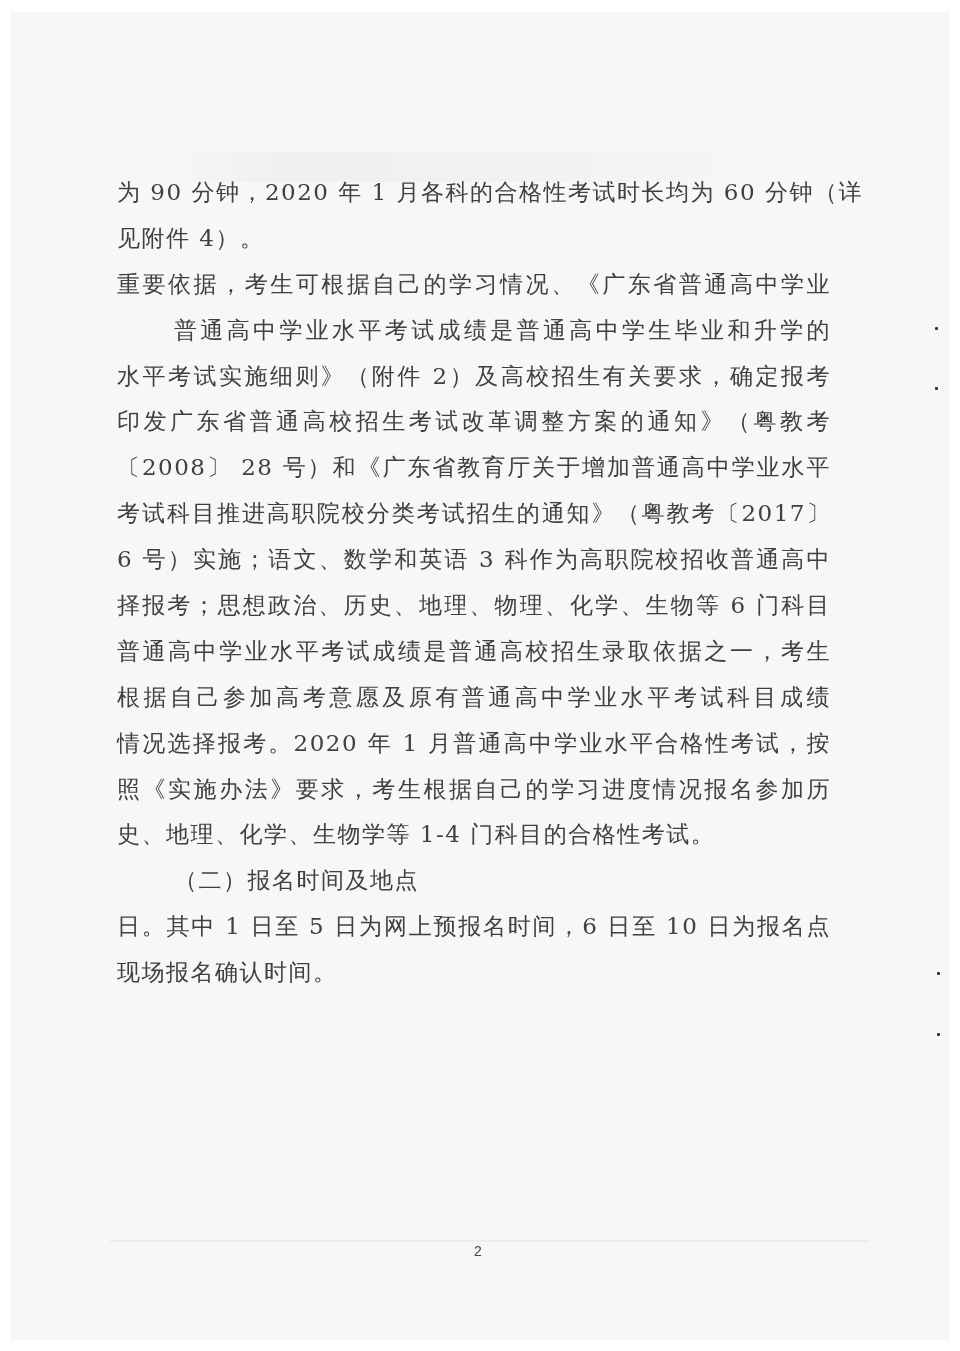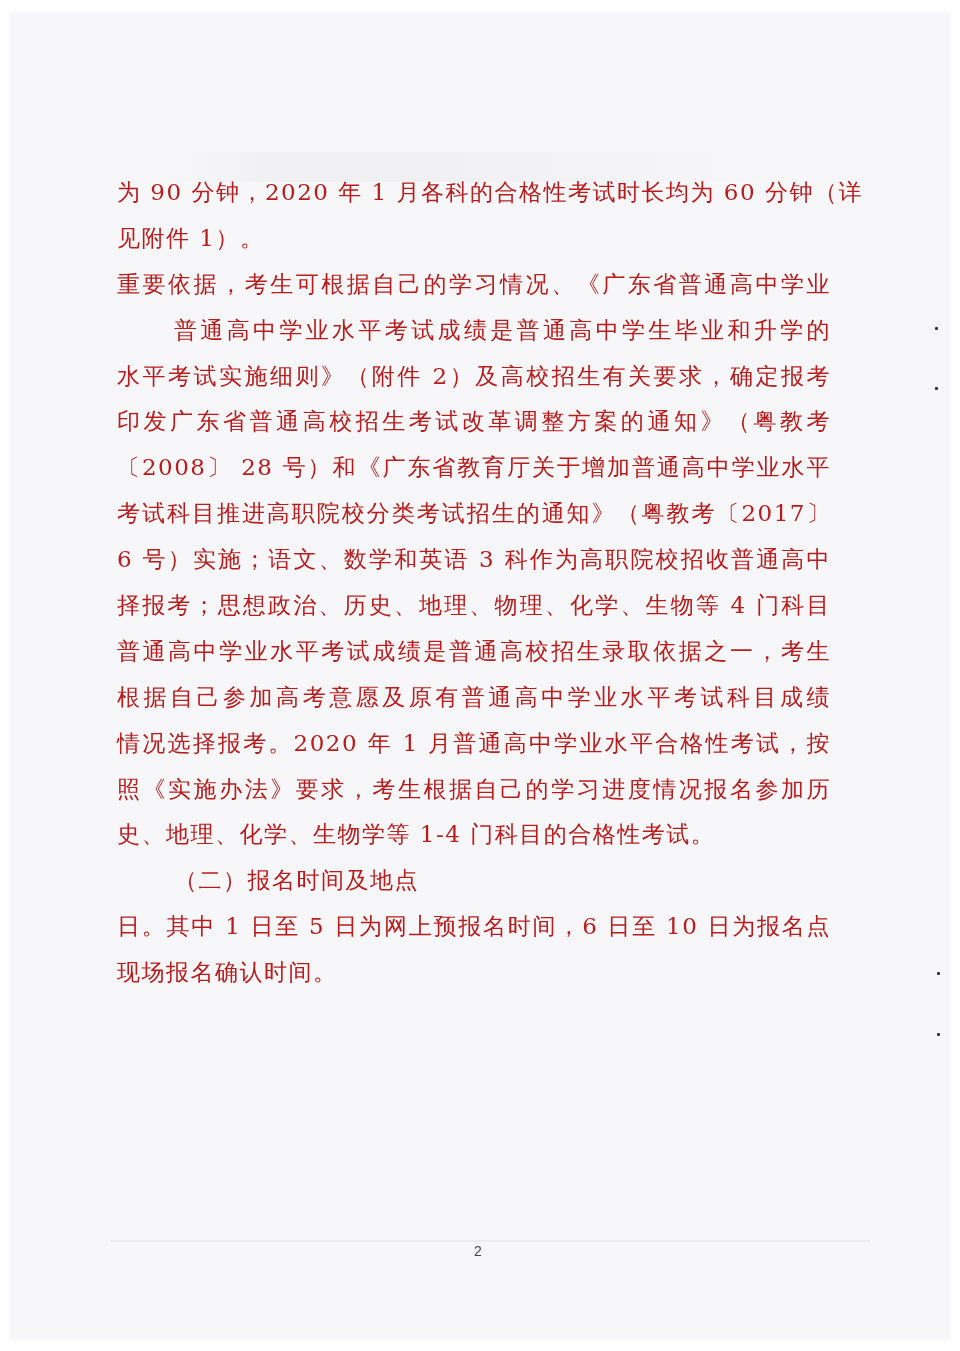--- a/index.html
+++ b/index.html
@@ -37,21 +37,21 @@
       height: 2px;
       background: rgba(120,120,130,0.08);
     }
     .text-body {
       position: absolute;
       left: 117px;
       top: 170px;
       width: 714px;
       font-family: "DejaVu Serif", "Liberation Serif", serif;
       font-size: 23px;
-      color: #b91c1c;
+      color: #404040;
     }
     .line {
       height: 45.9px;
       line-height: 45.9px;
       white-space: nowrap;
       text-align: justify;
       text-align-last: justify;
       letter-spacing: 1.5px;
     }
     .line.last {
@@ -82,30 +82,30 @@
 <body>
 
 <div class="page">
   <div class="bleed"></div>
   <div class="bleed2"></div>
 </div>
 
 <div class="text-body">
 
   <div class="line">为 90 分钟，2020 年 1 月各科的合格性考试时长均为 60 分钟（详</div>
-  <div class="line last">见附件 1）。</div>
+  <div class="line last">见附件 4）。</div>
 
   <div class="line">重要依据，考生可根据自己的学习情况、《广东省普通高中学业</div>
   <div class="line indent">普通高中学业水平考试成绩是普通高中学生毕业和升学的</div>
   <div class="line">水平考试实施细则》（附件 2）及高校招生有关要求，确定报考</div>
   <div class="line">印发广东省普通高校招生考试改革调整方案的通知》（粤教考</div>
   <div class="line">〔2008〕 28 号）和《广东省教育厅关于增加普通高中学业水平</div>
   <div class="line">考试科目推进高职院校分类考试招生的通知》（粤教考〔2017〕</div>
   <div class="line">6 号）实施；语文、数学和英语 3 科作为高职院校招收普通高中</div>
-  <div class="line">择报考；思想政治、历史、地理、物理、化学、生物等 4 门科目</div>
+  <div class="line">择报考；思想政治、历史、地理、物理、化学、生物等 6 门科目</div>
   <div class="line">普通高中学业水平考试成绩是普通高校招生录取依据之一，考生</div>
   <div class="line">根据自己参加高考意愿及原有普通高中学业水平考试科目成绩</div>
   <div class="line">情况选择报考。2020 年 1 月普通高中学业水平合格性考试，按</div>
   <div class="line">照《实施办法》要求，考生根据自己的学习进度情况报名参加历</div>
   <div class="line last">史、地理、化学、生物学等 1-4 门科目的合格性考试。</div>
 
   <div class="line indent last">（二）报名时间及地点</div>
 
   <div class="line">日。其中 1 日至 5 日为网上预报名时间，6 日至 10 日为报名点</div>
   <div class="line last">现场报名确认时间。</div>

